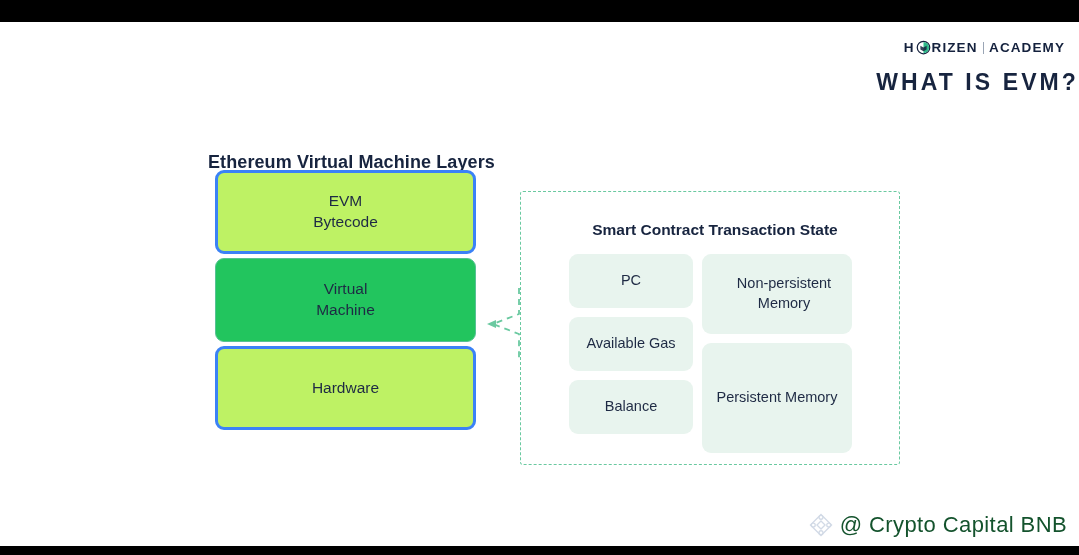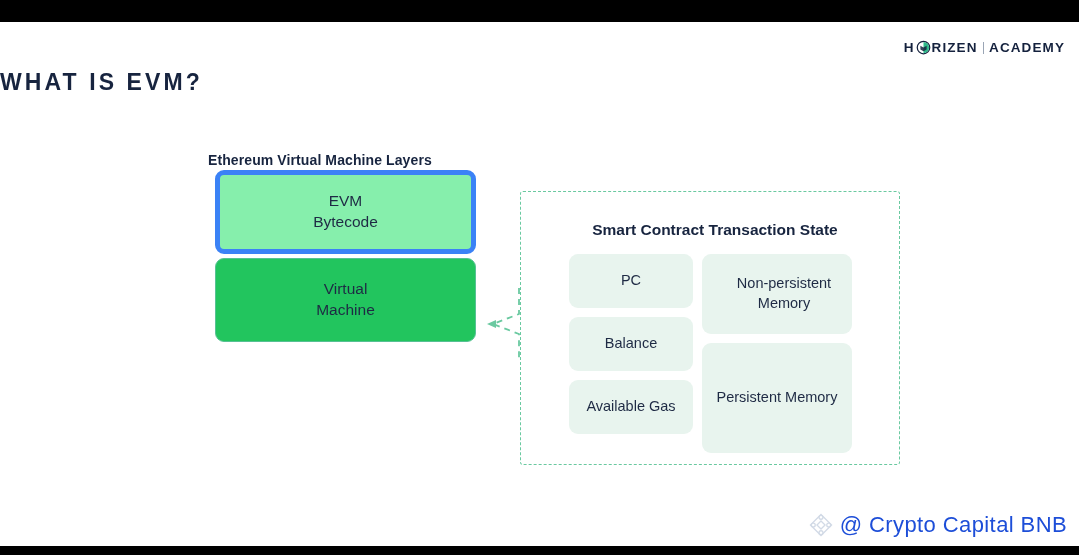--- a/index.html
+++ b/index.html
@@ -81,51 +81,51 @@
     background: #9aa5b5;
     margin: 0 5px;
   }
 
   
   .slide-title {
     position: absolute;
     left: 0;
     top: 47px;
     width: 1079px;
-    text-align: left;
+    text-align: right;
     font-size: 23px;
     font-weight: 700;
     letter-spacing: 3.1px;
     color: #17243f;
   }
 
   
   .section-heading {
     position: absolute;
     left: 208px;
     top: 130px;
-    font-size: 14px;
+    font-size: 18px;
     font-weight: 700;
     color: #17243f;
     letter-spacing: 0.1px;
   }
 
   
   .layer-stack {
     position: absolute;
     left: 215px;
     top: 148px;
     width: 261px;
   }
   .layer-box {
     width: 261px;
     height: 84px;
     margin-bottom: 4px;
-    background: #86efac;
-    border: 5px solid #3b82f6;
+    background: #bef264;
+    border: 3px solid #3b82f6;
     border-radius: 9px;
     display: flex;
     align-items: center;
     justify-content: center;
     text-align: center;
     color: #1e2a44;
     font-size: 15.5px;
     line-height: 1.35;
   }
   .layer-box.highlight {
@@ -198,21 +198,21 @@
   }
 
   
   .watermark {
     position: absolute;
     right: 12px;
     bottom: 8px;
     display: flex;
     align-items: center;
     gap: 6px;
-    color: #1d4ed8;
+    color: #14532d;
     font-size: 22px;
     letter-spacing: 0.4px;
     user-select: none;
   }
   .watermark-mark {
     display: inline-flex;
     width: 26px;
     height: 26px;
   }
 </style>
@@ -255,40 +255,45 @@
       </div>
 
       <div class="layer-box highlight">
         <span>
           <span class="label-line">Virtual</span>
           <span class="label-line">Machine</span>
         </span>
       </div>
 
 
+      <div class="layer-box">
+        <span>
+          <span class="label-line">Hardware</span>
+        </span>
+      </div>
 
     </div>
 
     <div class="connector-arrow">
       <svg width="48" height="80" viewBox="0 0 48 80" aria-hidden="true">
         <path d="M40 4 L40 30 L14 40 L40 50 L40 76" fill="none" stroke="#6ac9a0" stroke-width="1.8" stroke-dasharray="6 5" stroke-linecap="butt"></path>
         <path d="M8 40 L17 36 L17 44 Z" fill="#6ac9a0"></path>
       </svg>
     </div>
 
     <div class="state-container">
 
       <div class="state-title">Smart Contract Transaction State</div>
 
       <div class="state-grid">
 
         <div class="state-col col-left">
           <div class="state-box h-small">PC</div>
+          <div class="state-box h-small">Available Gas</div>
           <div class="state-box h-small">Balance</div>
-          <div class="state-box h-small">Available Gas</div>
         </div>
 
         <div class="state-col col-right">
           <div class="state-box h-medium">
             <span>
               <span class="label-line">Non-persistent</span>
               <span class="label-line">Memory</span>
             </span>
           </div>
           <div class="state-box h-large">

